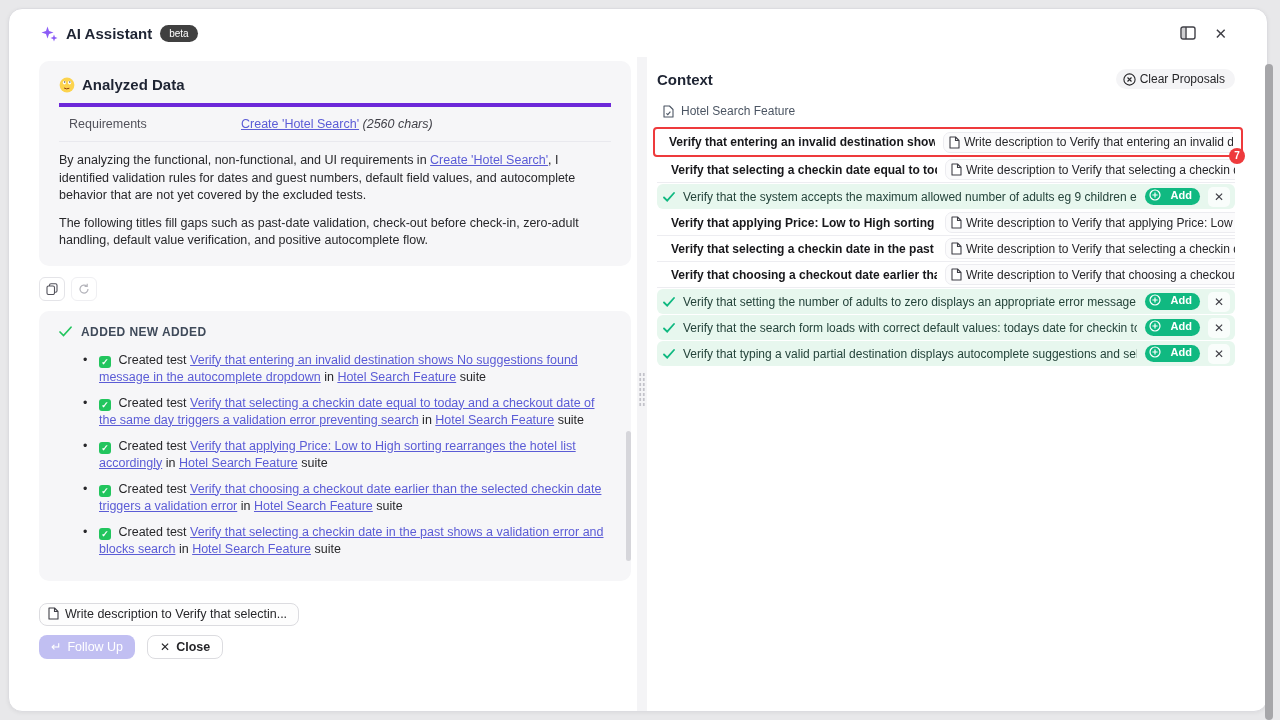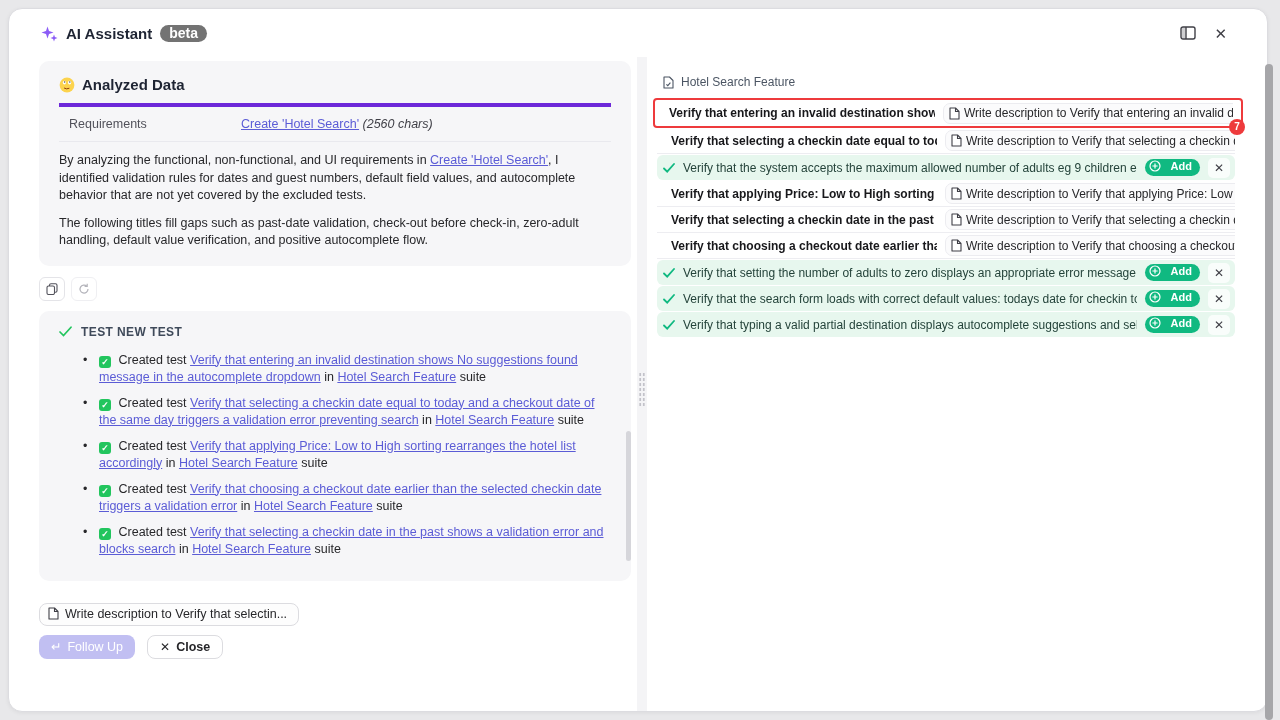--- a/index.html
+++ b/index.html
@@ -14,21 +14,21 @@
   .card {
     position:absolute; left:8px; top:8px; width:1260px; height:704px;
     background:#fff; border:1px solid #dcdce0; border-radius:14px;
     box-shadow:0 1px 4px rgba(0,0,0,.06);
     overflow:hidden;
     display:flex; flex-direction:column;
   }
   
   .hdr { height:48px; flex:none; display:flex; align-items:center; padding:0 40px 0 32px; }
   .hdr-title { font-size:15px; font-weight:bold; color:#1e2433; margin:0 8px; }
-  .badge-beta { background:#737373; color:#fff; font-size:14px; font-weight:bold;
+  .badge-beta { background:#404040; color:#fff; font-size:10px; font-weight:normal;
     padding:2px 9px; border-radius:10px; line-height:13px; }
   .hdr-right { margin-left:auto; display:flex; align-items:center; gap:18px; }
   .icon-btn { background:none; border:none; cursor:pointer; display:flex; align-items:center; color:#3f3f46; }
   .x-glyph { font-size:15px; color:#3f3f46; line-height:1; }
   
   .main { flex:1; display:flex; min-height:0; }
   .leftcol { width:628px; flex:none; padding:4px 0 0 30px; position:relative; }
   .divider { width:10px; flex:none; background:#f4f4f6; position:relative; }
   .divider .grip { position:absolute; left:50%; top:315px; transform:translateX(-50%);
     width:7px; height:36px;
@@ -179,21 +179,21 @@
         </button>
       </div>
 
       <div class="added-card">
         <div class="added-head">
           <span>
             <svg width="13" height="11" viewBox="0 0 13 11">
                 <path d="M1 6 L4.5 9.5 L12 1.2" fill="none" stroke="#22c55e" stroke-width="1.7" stroke-linecap="round"></path>
               </svg>
           </span>
-          <span>TEST NEW TEST</span>
+          <span>ADDED NEW ADDED</span>
         </div>
         <ul class="tests">
           <li><span class="dot">•</span><span class="cbadge">✓</span> <span>Created test</span> <a class="lnk">Verify that entering an invalid destination shows No suggestions found message in the autocomplete dropdown</a> <span>in</span> <a class="lnk">Hotel Search Feature</a> <span>suite</span></li>
           <li><span class="dot">•</span><span class="cbadge">✓</span> <span>Created test</span> <a class="lnk">Verify that selecting a checkin date equal to today and a checkout date of the same day triggers a validation error preventing search</a> <span>in</span> <a class="lnk">Hotel Search Feature</a> <span>suite</span></li>
           <li><span class="dot">•</span><span class="cbadge">✓</span> <span>Created test</span> <a class="lnk">Verify that applying Price: Low to High sorting rearranges the hotel list accordingly</a> <span>in</span> <a class="lnk">Hotel Search Feature</a> <span>suite</span></li>
           <li><span class="dot">•</span><span class="cbadge">✓</span> <span>Created test</span> <a class="lnk">Verify that choosing a checkout date earlier than the selected checkin date triggers a validation error</a> <span>in</span> <a class="lnk">Hotel Search Feature</a> <span>suite</span></li>
           <li><span class="dot">•</span><span class="cbadge">✓</span> <span>Created test</span> <a class="lnk">Verify that selecting a checkin date in the past shows a validation error and blocks search</a> <span>in</span> <a class="lnk">Hotel Search Feature</a> <span>suite</span></li>
         </ul>
       </div>
 
@@ -223,20 +223,32 @@
 
       <div class="lscroll"></div>
     </div>
 
     <div class="divider">
         <span class="grip"></span>
       </div>
 
     <div class="rightcol">
 
+      <div class="ctx-head">
+        <span class="ctx-title">Context</span>
+        <button class="clear-btn">
+          <span>
+            <svg width="13" height="13" viewBox="0 0 13 13">
+                <circle cx="6.5" cy="6.5" r="5.6" fill="none" stroke="#27272a" stroke-width="1.1"></circle>
+                <path d="M4.5 4.5 L8.5 8.5 M8.5 4.5 L4.5 8.5" stroke="#27272a" stroke-width="1.1"></path>
+              </svg>
+          </span>
+          <span>Clear Proposals</span>
+        </button>
+      </div>
 
 
       <div class="ctx-item">
         <span>
           <svg width="11" height="13" viewBox="0 0 11 13">
               <path d="M1 1 h5.5 L10 4.5 V12 H1 Z" fill="none" stroke="#4b5563" stroke-width="1.1" stroke-linejoin="round"></path>
               <path d="M3.4 8.3 l1.4 1.4 2.6-3" fill="none" stroke="#4b5563" stroke-width="1.1"></path>
             </svg>
         </span>
         <span>Hotel Search Feature</span>

